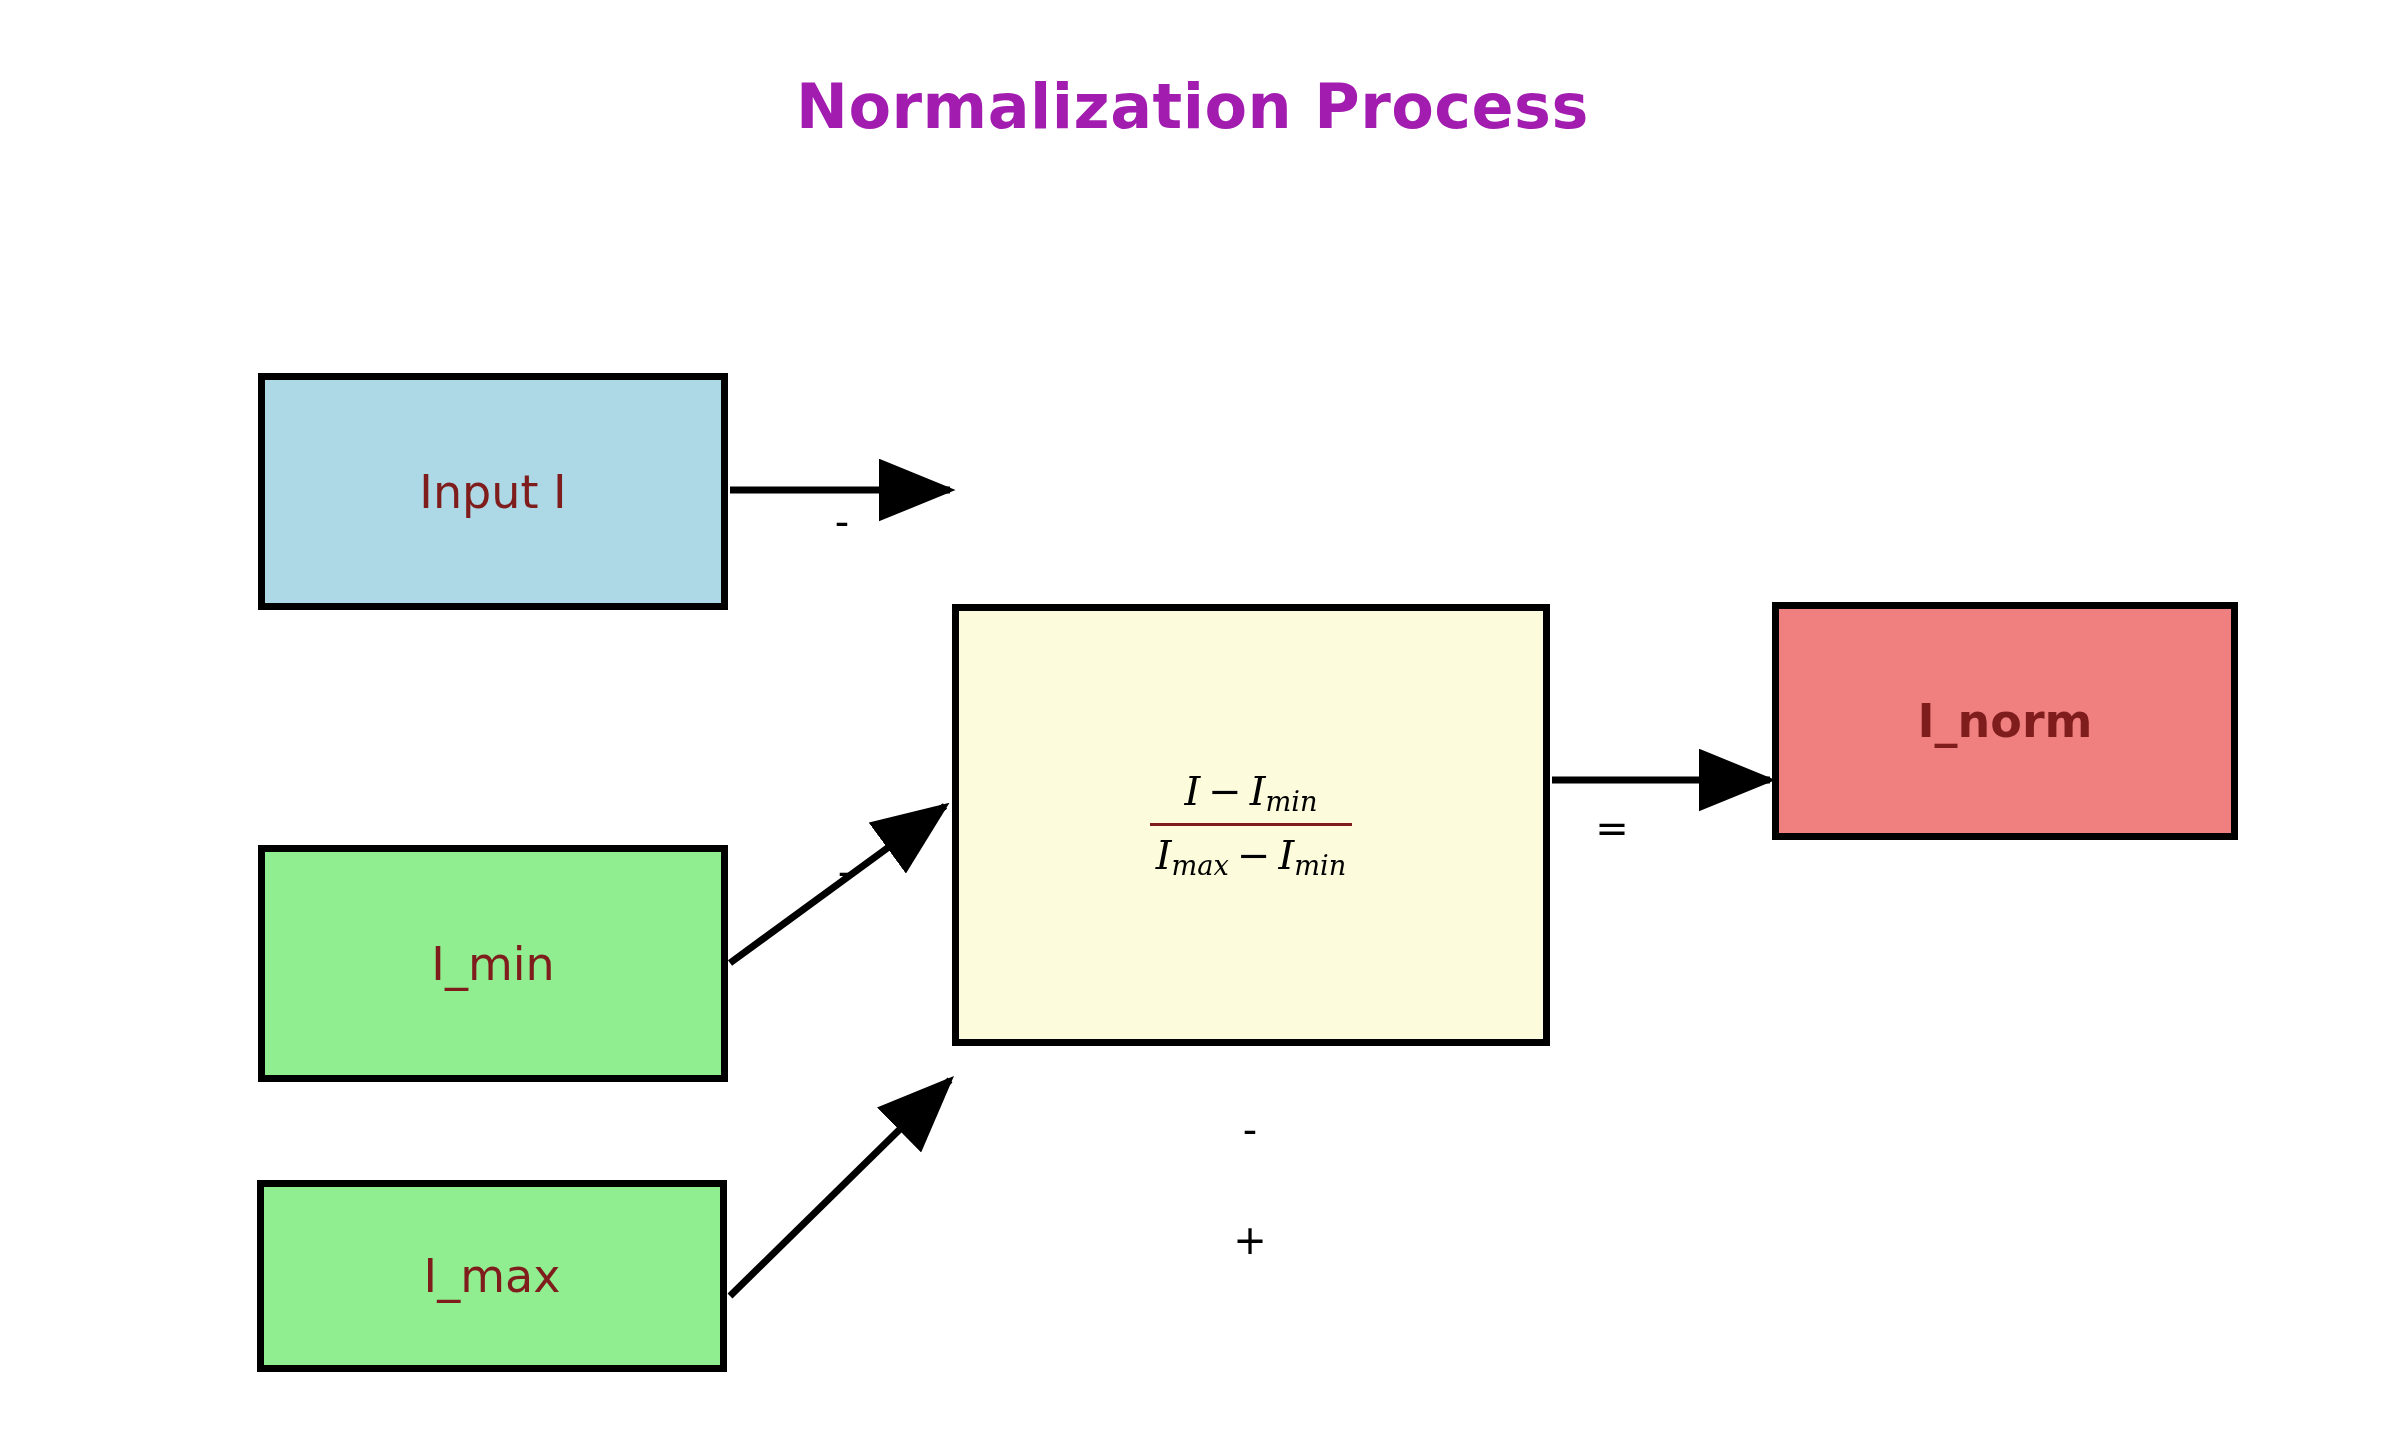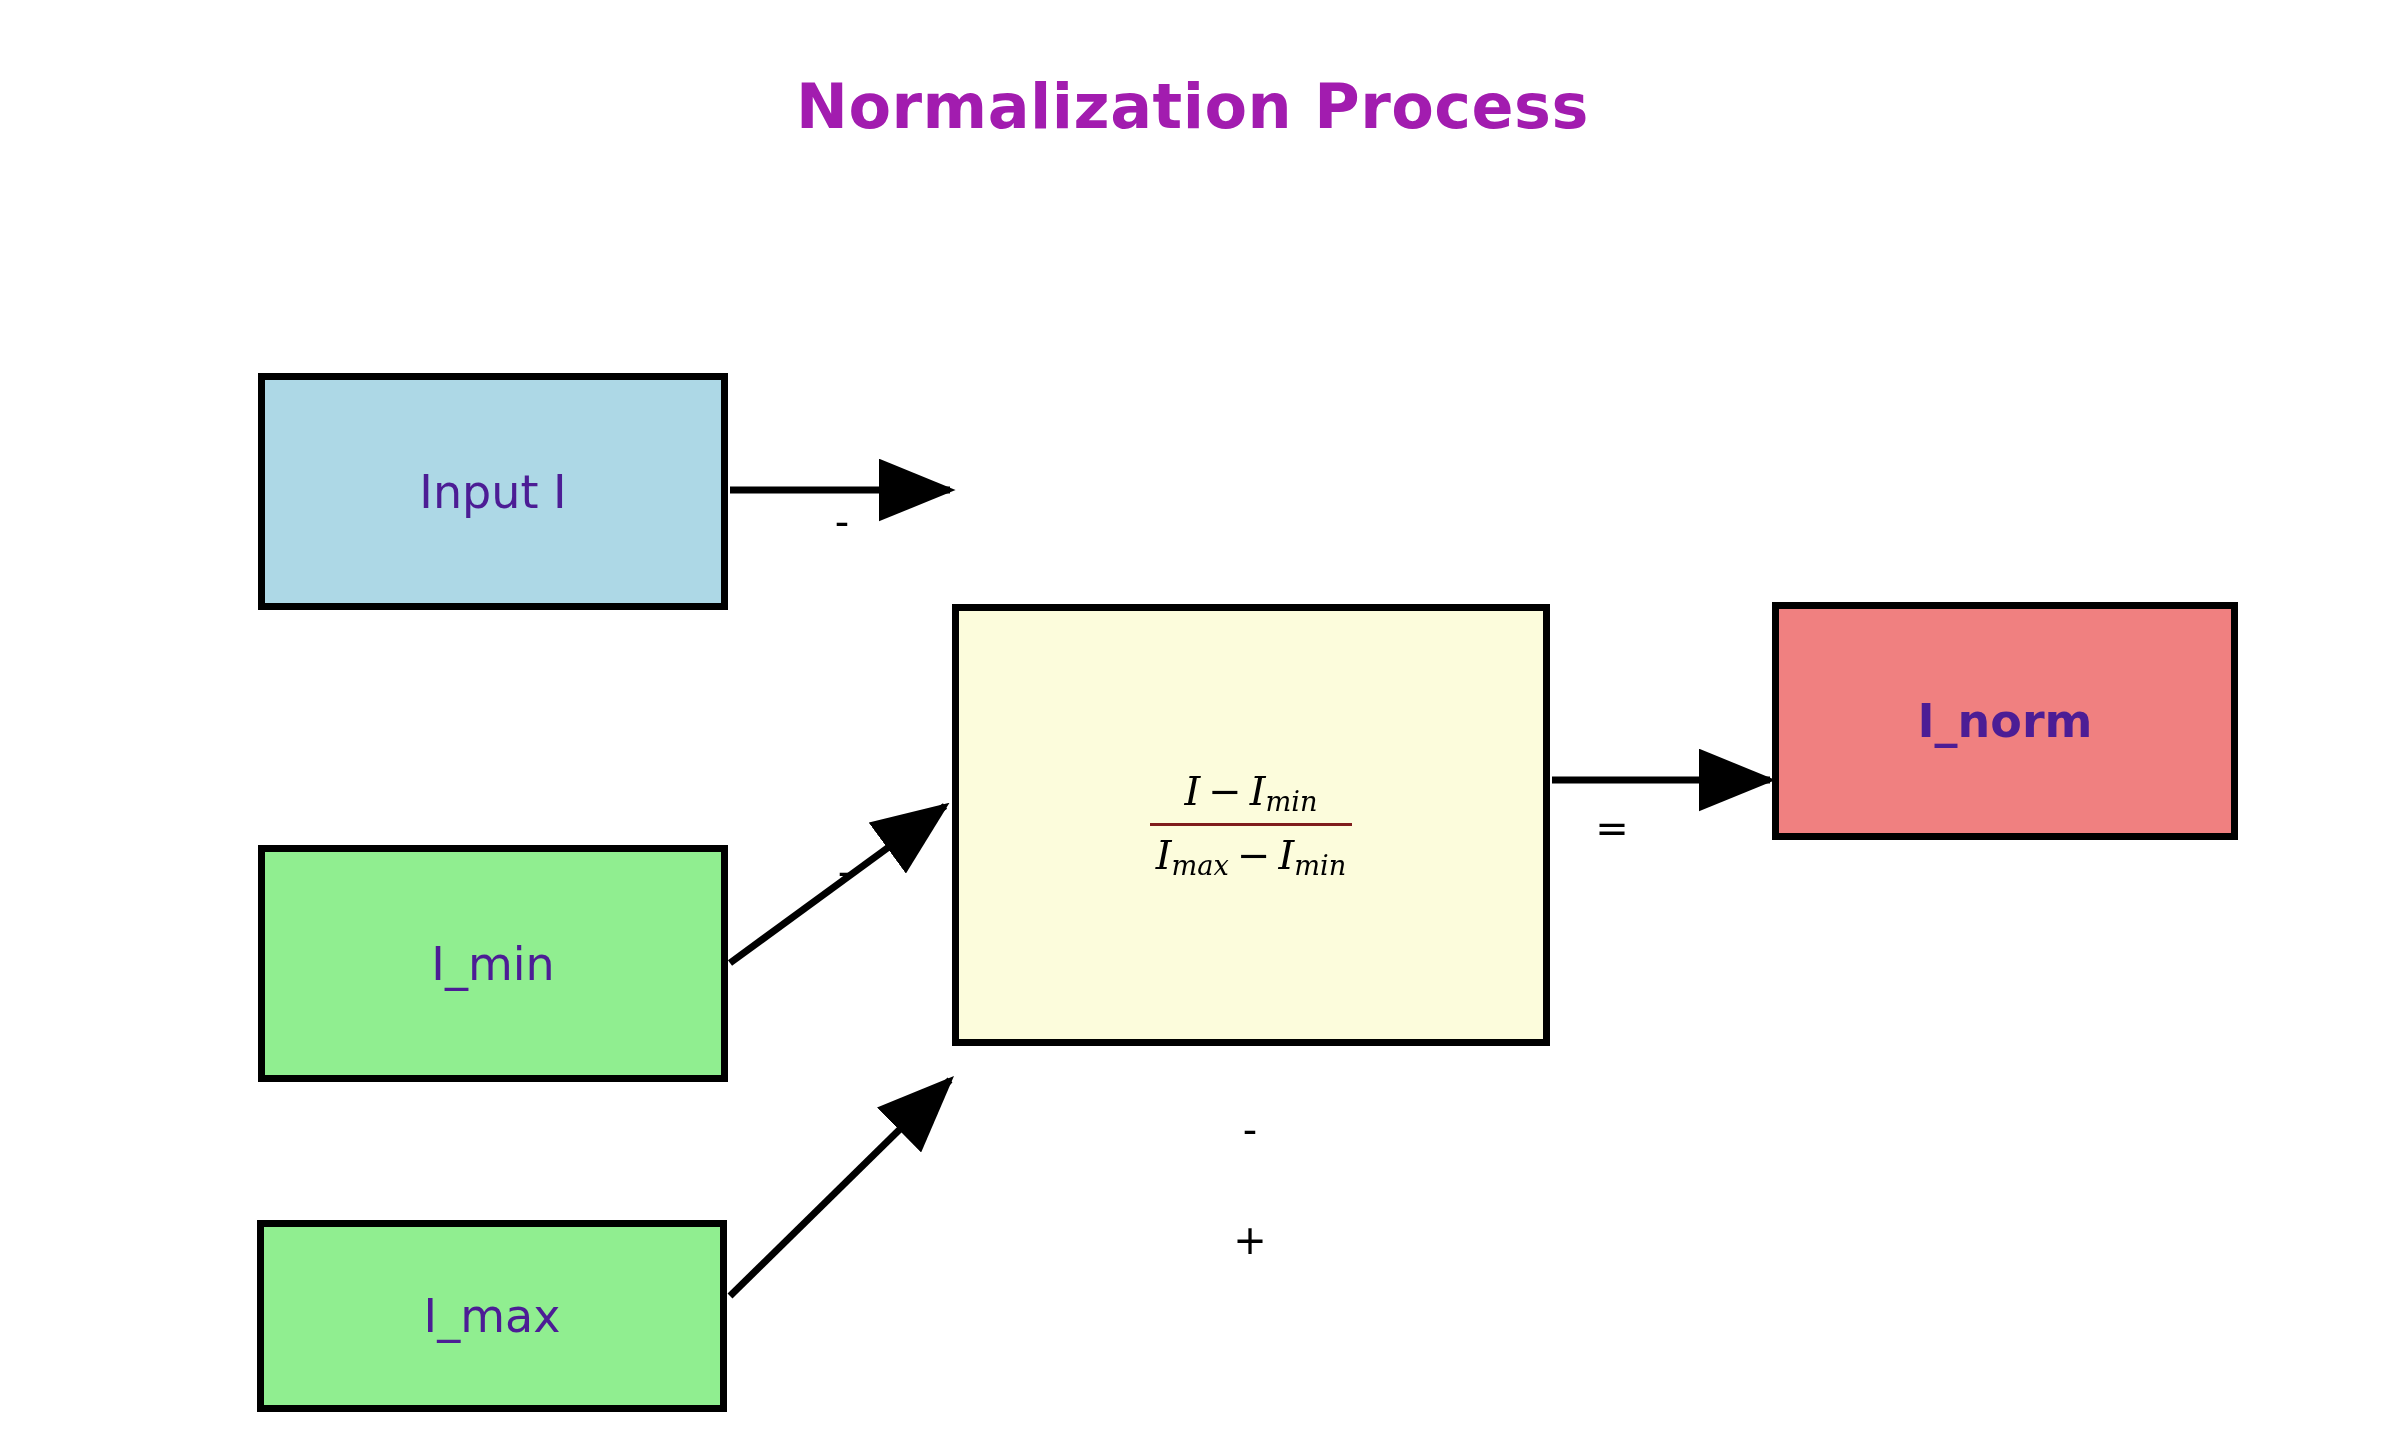--- a/index.html
+++ b/index.html
@@ -32,21 +32,21 @@
   .node {
     position: absolute;
     box-sizing: border-box;
     border: 7px solid #000000;
     display: flex;
     align-items: center;
     justify-content: center;
   }
   .node-label {
     font-size: 46px;
-    color: #4c1d95;
+    color: #7f1d1d;
     font-family: "DejaVu Sans", sans-serif;
     line-height: 1;
     white-space: nowrap;
   }
   #node-input {
     left: 258px;
     top: 373px;
     width: 470px;
     height: 237px;
   }
@@ -54,21 +54,20 @@
     left: 258px;
     top: 845px;
     width: 470px;
     height: 237px;
   }
   #node-imax {
     left: 257px;
     top: 1180px;
     width: 470px;
     height: 192px;
-    margin-top: 40px;
   }
   #node-formula {
     left: 952px;
     top: 604px;
     width: 598px;
     height: 442px;
   }
   #node-output {
     left: 1772px;
     top: 602px;

